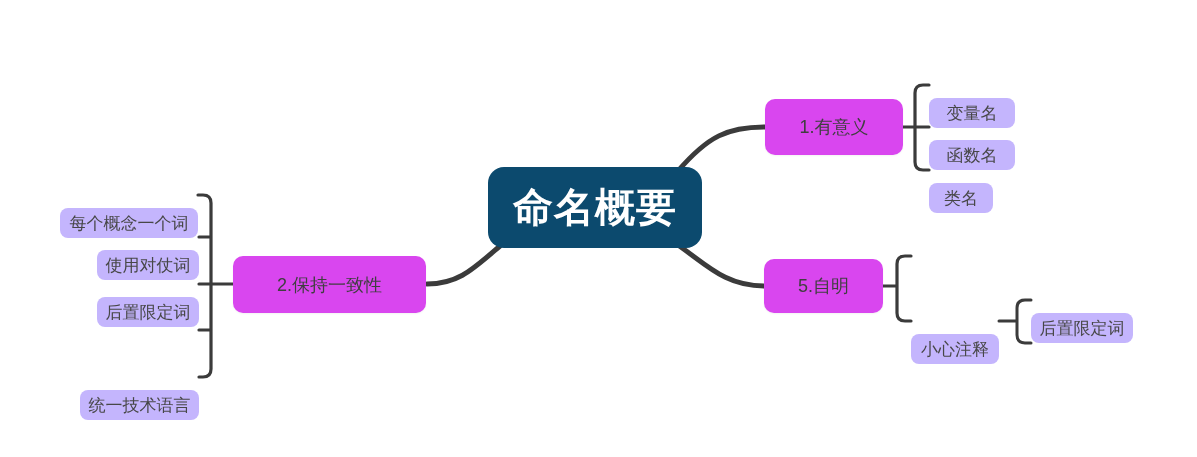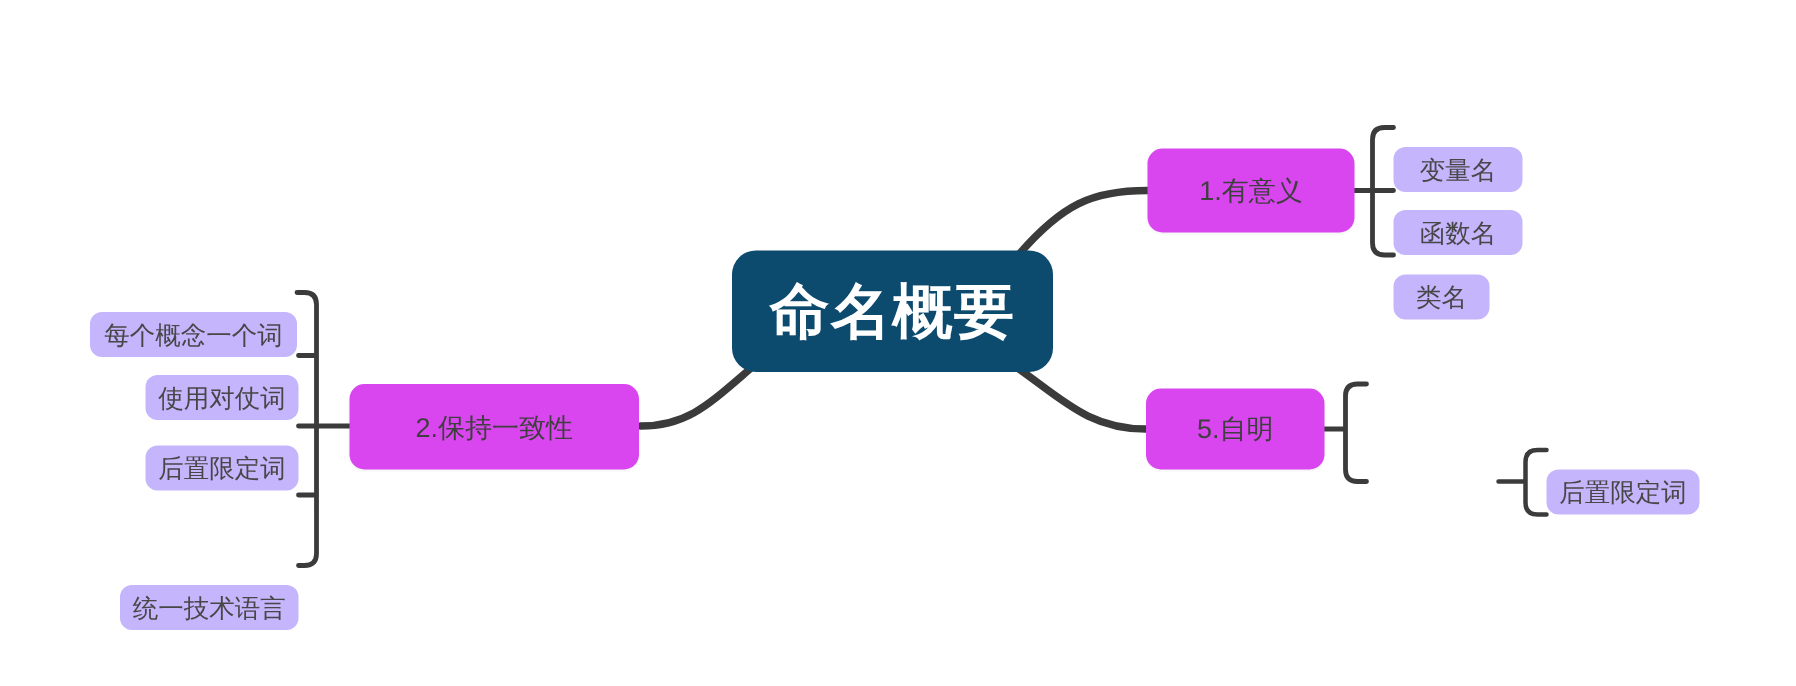--- a/index.html
+++ b/index.html
@@ -82,15 +82,16 @@
   <div class="node leaf" style="left:929px; top:112px; width:86px; height:30px;">函数名</div>
   <div class="node leaf" style="left:929px; top:155px; width:64px; height:30px;">类名</div>
 
   <div class="node branch" style="left:233px; top:256px; width:193px; height:57px;">2.保持一致性</div>
   <div class="node leaf" style="left:97px; top:222px; width:102px; height:30px;">使用对仗词</div>
   <div class="node leaf" style="left:60px; top:180px; width:138px; height:30px;">每个概念一个词</div>
   <div class="node leaf" style="left:97px; top:269px; width:102px; height:30px;">后置限定词</div>
   <div class="node leaf" style="left:80px; top:362px; width:119px; height:30px;">统一技术语言</div>
 
   <div class="node branch" style="left:764px; top:259px; width:119px; height:54px;">5.自明</div>
+  <div class="node leaf" style="left:911px; top:306px; width:88px; height:30px;">小心注释</div>
   <div class="node leaf" style="left:1031px; top:285px; width:102px; height:30px;">后置限定词</div>
 
 </div>
 
 </body></html>

